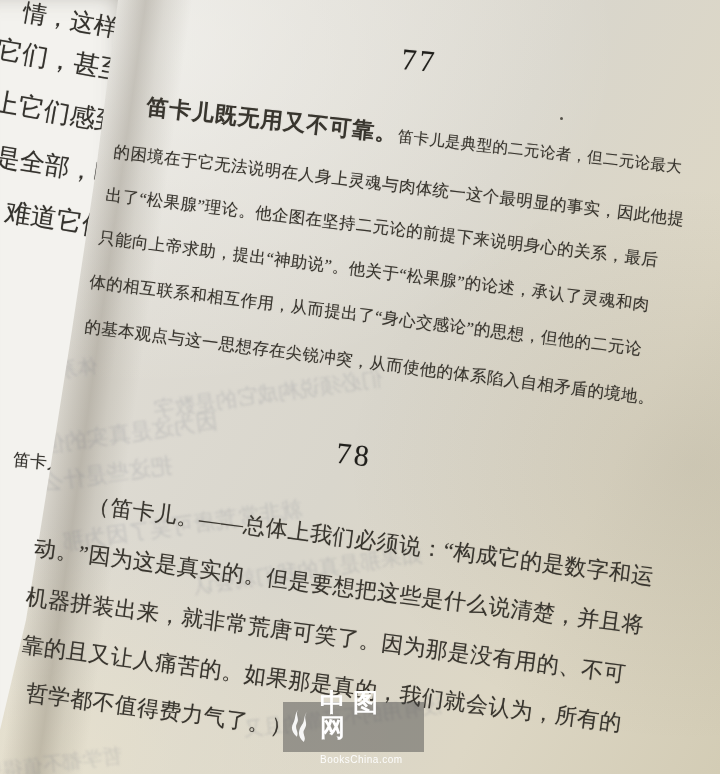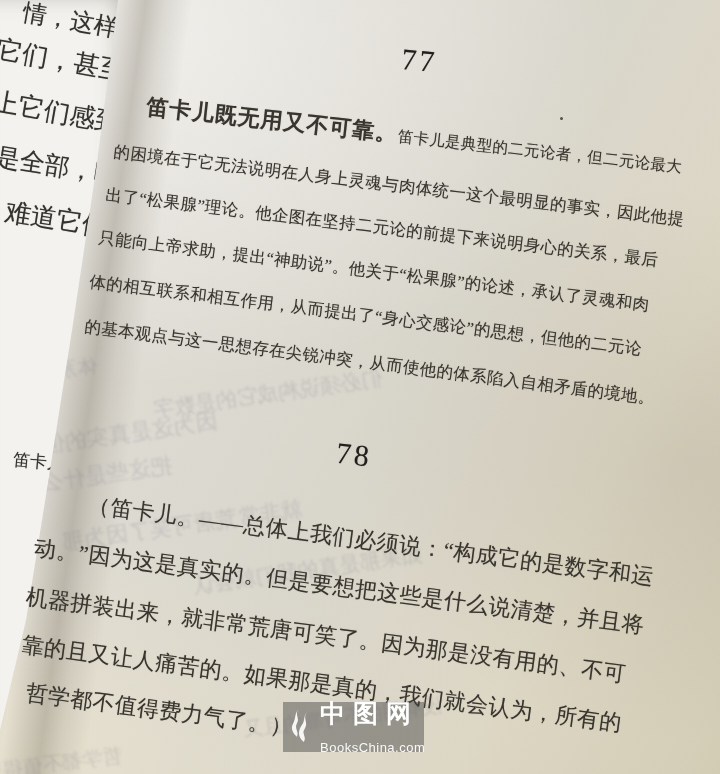--- a/index.html
+++ b/index.html
@@ -52,21 +52,21 @@
     position:absolute;left:283px;top:702px;width:141px;height:50px;z-index:10;
     display:flex;align-items:center;padding:0 6px;box-sizing:border-box;
   }
   .wm-flame{flex:0 0 auto;margin-right:5px;}
   .wm-col{display:flex;flex-direction:column;line-height:1;}
   .wm-logo{
     color:#fff;font-size:25px;font-weight:700;letter-spacing:8px;
     font-family:Liberation Serif, serif;margin-bottom:15px;
   }
   .wm-site{
-    color:#fff;font-size:13px;letter-spacing:0.5px;
+    color:#fff;font-size:10px;letter-spacing:0.5px;
     font-family:"Liberation Sans","DejaVu Sans",sans-serif;opacity:0.95;
   }
 </style>
 </head>
 <body>
 
 <div class="photo">
 
   <div class="gutter-shadow"></div>
 

